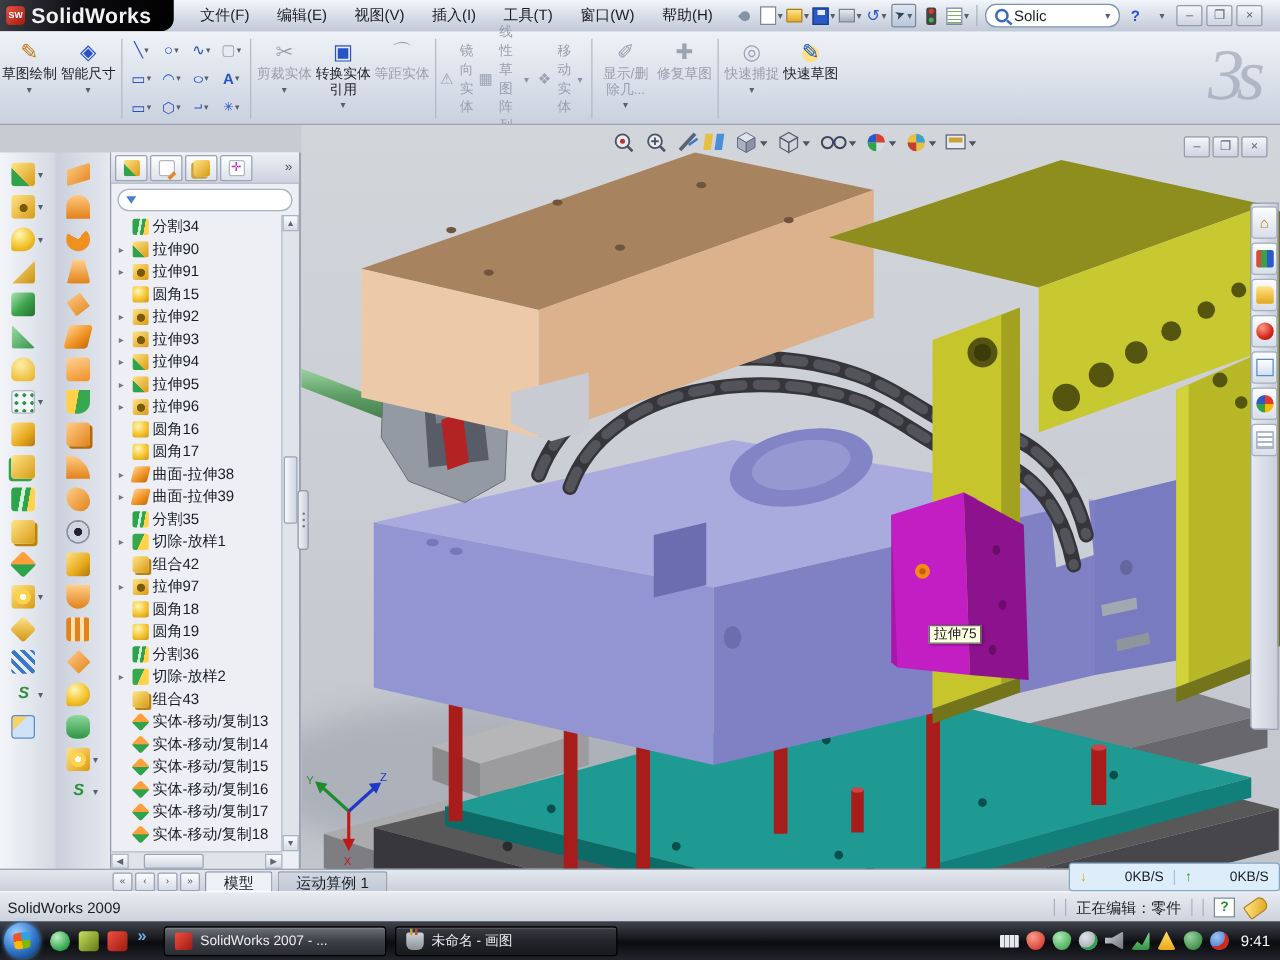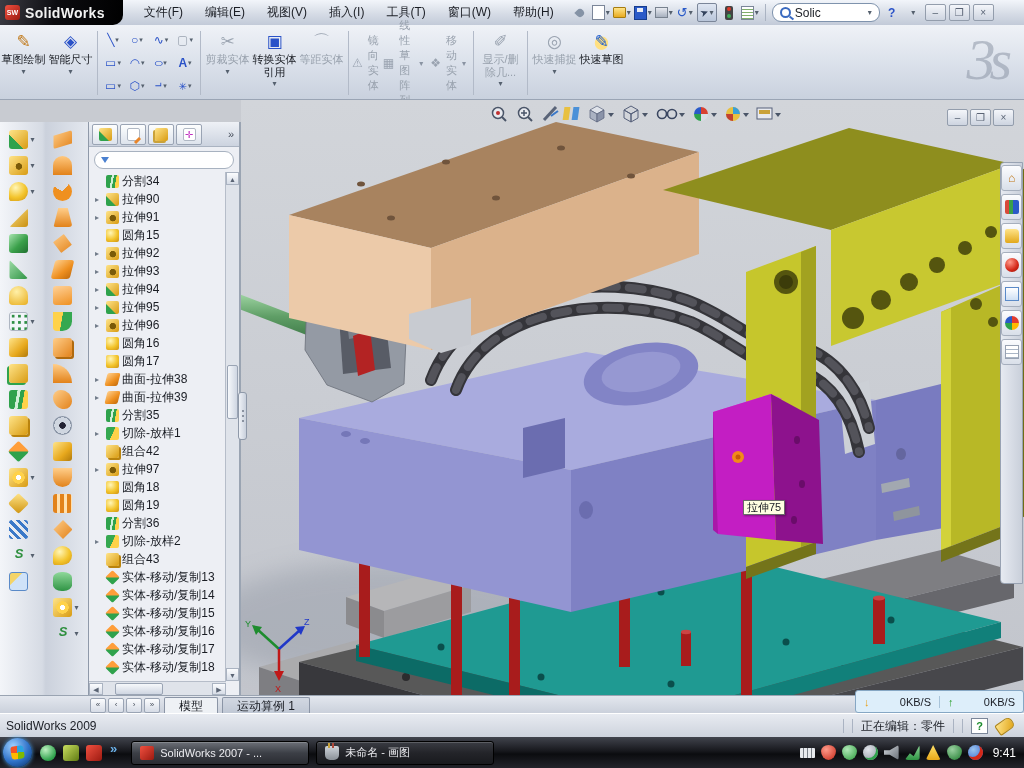--- a/index.html
+++ b/index.html
@@ -7,21 +7,21 @@
        font-family:"Liberation Sans","DejaVu Sans",sans-serif;font-size:12px;color:#1a1d24;
        background:#c8cbd1;}
   
   .mrow{position:absolute;top:0;left:0;width:1024px;height:25px;
         background:linear-gradient(#f2f5fa,#d6dce6 55%,#c2cad8);border-bottom:1px solid #97a1b2;
         display:flex;align-items:center;}
   .logo{height:25px;display:flex;align-items:center;gap:5px;padding:0 18px 0 5px;
         background:linear-gradient(100deg,#3c3c44,#0c0c10 45%,#000);border-bottom-right-radius:10px;}
   .swcube{width:15px;height:15px;border-radius:3px;background:linear-gradient(135deg,#f05040,#9c1a10);
           color:#fff;font-size:7px;font-weight:bold;display:flex;align-items:center;justify-content:center;}
-  .logotx{color:#f2f2f2;font-size:14px;font-weight:bold;letter-spacing:.3px;}
+  .logotx{color:#f2f2f2;font-size:17px;font-weight:bold;letter-spacing:.3px;}
   .menus{display:flex;margin-left:10px;}
   .mi{padding:3px 11px;cursor:default;}
   .qtb{display:flex;align-items:center;gap:3px;margin-left:6px;flex:1;}
   .qi{width:18px;height:17px;border-radius:2px;display:flex;align-items:center;justify-content:center;position:relative;}
   .qi small{font-size:8px;color:#55606e;margin-left:1px;}
   .q-pin{width:8px;height:8px;border-radius:50% 50% 50% 0;background:#8593a6;transform:rotate(45deg);}
   .q-new{width:11px;height:13px;background:#fff;border:1px solid #7b8699;}
   .q-open{width:13px;height:9px;background:linear-gradient(#ffe489,#e8ab20);border:1px solid #a67c10;border-radius:1px;}
   .q-save{width:12px;height:12px;background:#2a5ac8;border:1px solid #173d8e;}
   .q-save i{display:block;width:6px;height:4px;background:#e8ecf4;margin:1px auto 0;}
@@ -423,20 +423,24 @@
         <span>移动实体</span>
           <span class="arr">▾</span>
       </div>
     </div>
     <span class="rsep"></span>
     <div class="rbtn dis">
       <span class="ri ri-display"></span>
       <span class="lab">显示/删除几...</span>
         <span class="arr">▾</span>
     </div>
+    <div class="rbtn dis">
+      <span class="ri ri-repair"></span>
+      <span class="lab">修复草图</span>
+    </div>
     <span class="rsep"></span>
     <div class="rbtn dis">
       <span class="ri ri-snap"></span>
       <span class="lab">快速捕捉</span>
         <span class="arr">▾</span>
     </div>
     <div class="rbtn">
       <span class="ri ri-quick"></span>
       <span class="lab">快速草图</span>
     </div>

